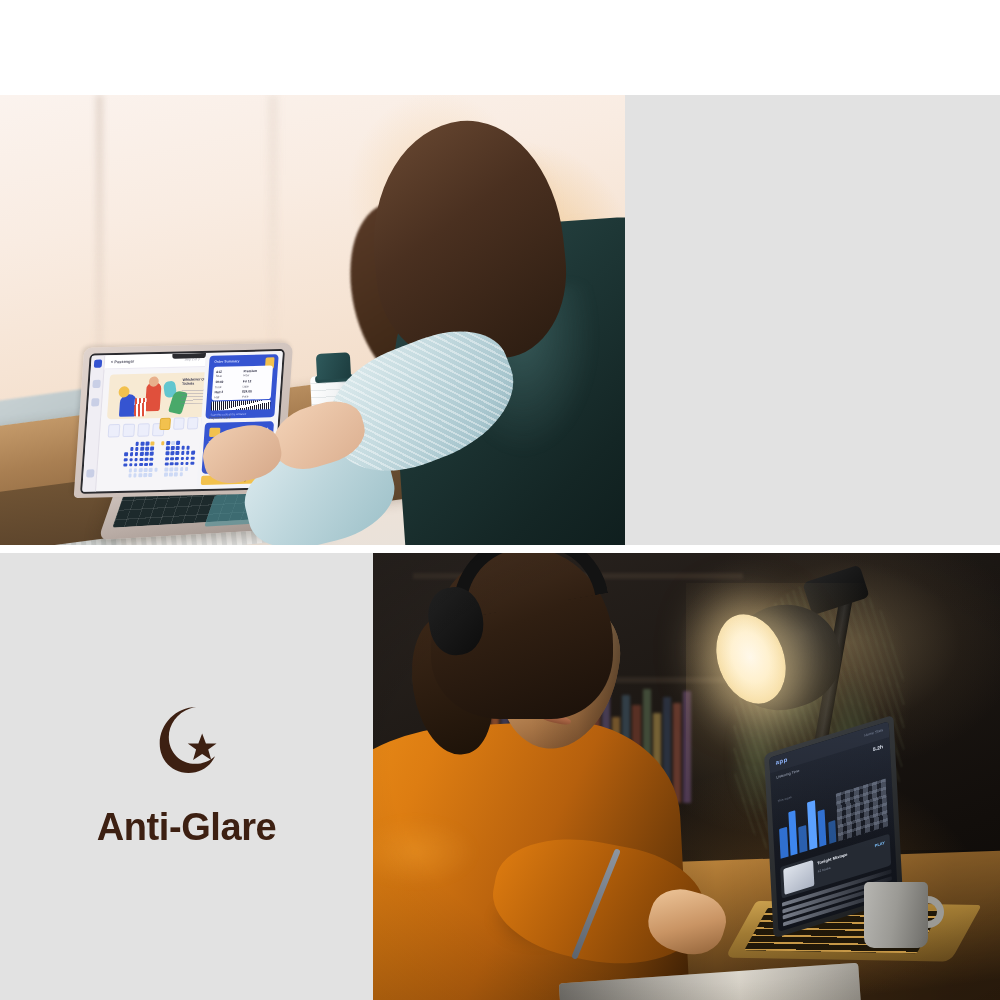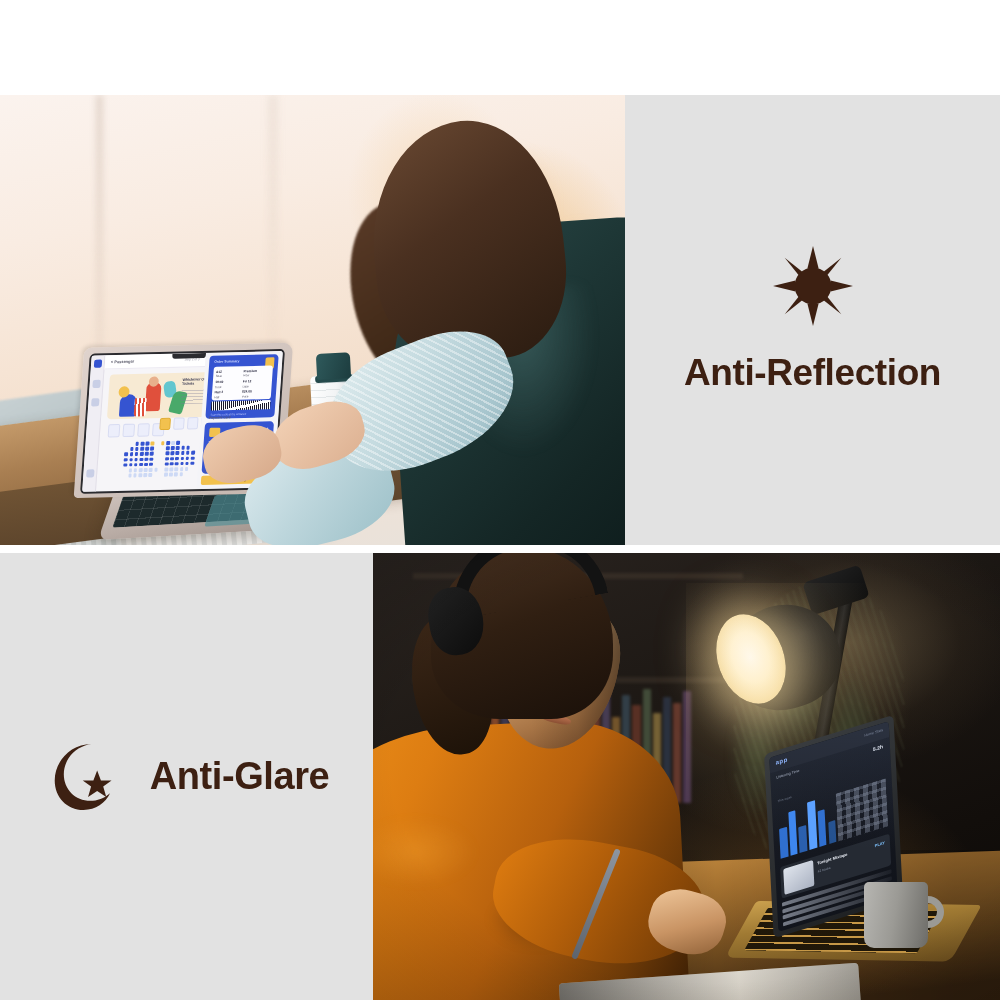--- a/index.html
+++ b/index.html
@@ -668,21 +668,21 @@
   .feature-top {
     position:absolute; left:625px; top:0;
     width:375px; height:450px;
     display:flex; flex-direction:column;
     align-items:center; justify-content:center;
     gap:26px;
   }
   .feature-bottom {
     position:absolute; left:0; top:0;
     width:373px; height:447px;
-    display:flex; flex-direction:row;
+    display:flex; flex-direction:column;
     align-items:center; justify-content:center;
     gap:30px;
   }
   .feature-label {
     font-family:"Liberation Sans", sans-serif;
     font-weight:bold;
     font-size:37px;
     color:#3d2012;
     letter-spacing:-0.4px;
     white-space:nowrap;
@@ -912,38 +912,20 @@
         <div class="p-hair"></div>
         <div class="p-sleeve2"></div>
         <div class="p-sleeve">
           <div class="p-sleeve-tex"></div>
         </div>
         <div class="p-hand1"></div>
         <div class="p-hand2"></div>
       </div>
     </div>
 
-    <div class="feature-top">
-      <span class="icon-wrap">
-        <svg width="80" height="80" viewBox="0 0 100 100" aria-hidden="true">
-          <g fill="#3d2012">
-            <circle cx="50" cy="50" r="23"></circle>
-            <polygon points="50,0 57,28 43,28"></polygon>
-            <polygon points="100,50 72,57 72,43"></polygon>
-            <polygon points="50,100 43,72 57,72"></polygon>
-            <polygon points="0,50 28,43 28,57"></polygon>
-            <polygon points="85.4,14.6 67.5,37 62.9,32.4"></polygon>
-            <polygon points="85.4,85.4 62.9,67.5 67.5,62.9"></polygon>
-            <polygon points="14.6,85.4 32.4,62.9 37,67.5"></polygon>
-            <polygon points="14.6,14.6 37,32.4 32.4,37"></polygon>
-          </g>
-        </svg>
-      </span>
-      <div class="feature-label">Anti-Reflection</div>
-    </div>
   </div>
 
   <div class="row-bottom">
 
     <div class="panel-gray-bottom"></div>
 
     <div class="photo-night">
       <div class="night-bg"></div>
       <div class="night-shelf"></div>
       <div class="books" id="books">

